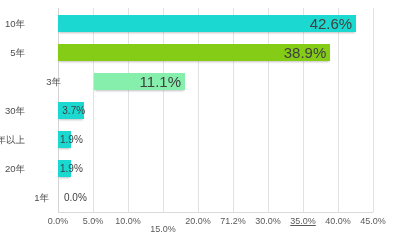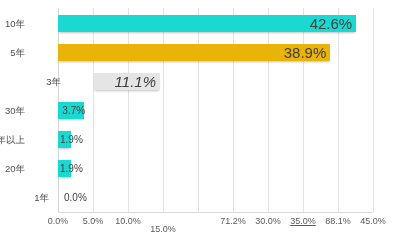--- a/index.html
+++ b/index.html
@@ -134,25 +134,25 @@
       <div class="gridline" style="left: 210px; background: rgb(226, 226, 226);"></div>
       <div class="gridline" style="left: 245px; background: rgb(226, 226, 226);"></div>
       <div class="gridline" style="left: 280px; background: rgb(226, 226, 226);"></div>
       <div class="gridline" style="left: 315px; background: rgb(226, 226, 226);"></div>
       <div class="row" style="top: 7px; width: 315px;">
         <div class="cat-label">10年</div>
         <div class="bar-wrap"><div class="bar" style="width: 298.2px; background: rgb(27, 217, 208);"><div class="val-inside" style="color: rgb(64, 64, 64);">42.6%</div></div></div>
       </div>
       <div class="row" style="top: 36px; width: 315px;">
         <div class="cat-label">5年</div>
-        <div class="bar-wrap"><div class="bar" style="width: 272.3px; background: #eab308;"><div class="val-inside" style="color: rgb(64, 64, 64);">38.9%</div></div></div>
+        <div class="bar-wrap"><div class="bar" style="width: 272.3px; background: #84cc16;"><div class="val-inside" style="color: rgb(64, 64, 64);">38.9%</div></div></div>
       </div>
       <div class="row" style="top: 65px; width: 315px; margin-left: 36px;">
         <div class="cat-label">3年</div>
-        <div class="bar-wrap"><div class="bar" style="width: 66px; background: #e5e5e5; font-style: italic;"><div class="val-inside" style="color: rgb(64, 64, 64);">11.1%</div></div></div>
+        <div class="bar-wrap"><div class="bar" style="width: 91px; background: #86efac;"><div class="val-inside" style="color: rgb(64, 64, 64);">11.1%</div></div></div>
       </div>
       <div class="row" style="top: 94px; width: 315px;">
         <div class="cat-label">30年</div>
         <div class="bar-wrap"><div class="bar" style="width: 25.9px; background: rgb(27, 217, 208);"></div><div class="val-outside" style="color: rgb(64, 64, 64); left: 4.3px;">3.7%</div></div>
       </div>
       <div class="row" style="top: 123px; width: 315px;">
         <div class="cat-label">31年以上</div>
         <div class="bar-wrap"><div class="bar" style="width: 13.3px; background: rgb(27, 217, 208);"></div><div class="val-outside" style="color: rgb(64, 64, 64); left: 2px;">1.9%</div></div>
       </div>
       <div class="row" style="top: 152px; width: 315px;">
@@ -166,18 +166,19 @@
         </div>
       </div>
     </div>
 
   <div class="axis-line"></div>
 
 <div class="xtick" style="left: 58px;">0.0%</div>
     <div class="xtick" style="left: 93px;">5.0%</div>
     <div class="xtick" style="left: 128px;">10.0%</div>
     <div class="xtick" style="left: 163px; margin-top: 8px;">15.0%</div>
+    <div class="xtick" style="left: 198px;">20.0%</div>
     <div class="xtick" style="left: 233px;">71.2%</div>
     <div class="xtick" style="left: 268px;">30.0%</div>
     <div class="xtick" style="left: 303px; text-decoration: underline;">35.0%</div>
-    <div class="xtick" style="left: 338px;">88.1%</div>
+    <div class="xtick" style="left: 338px;">40.0%</div>
     <div class="xtick" style="left: 373px;">45.0%</div>
   </div>
 
 </body></html>

